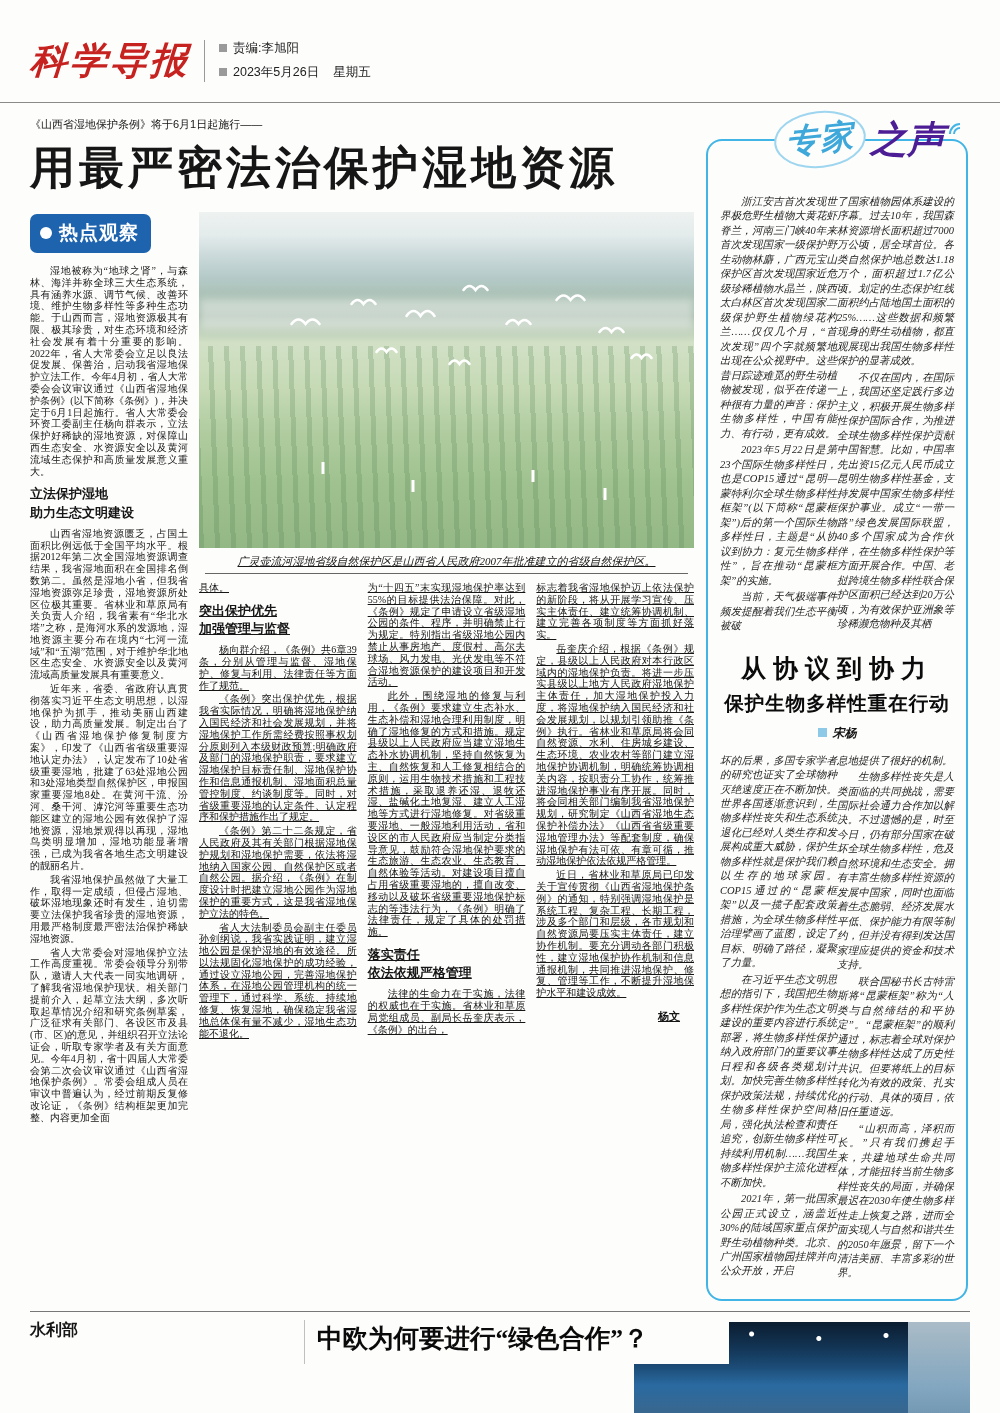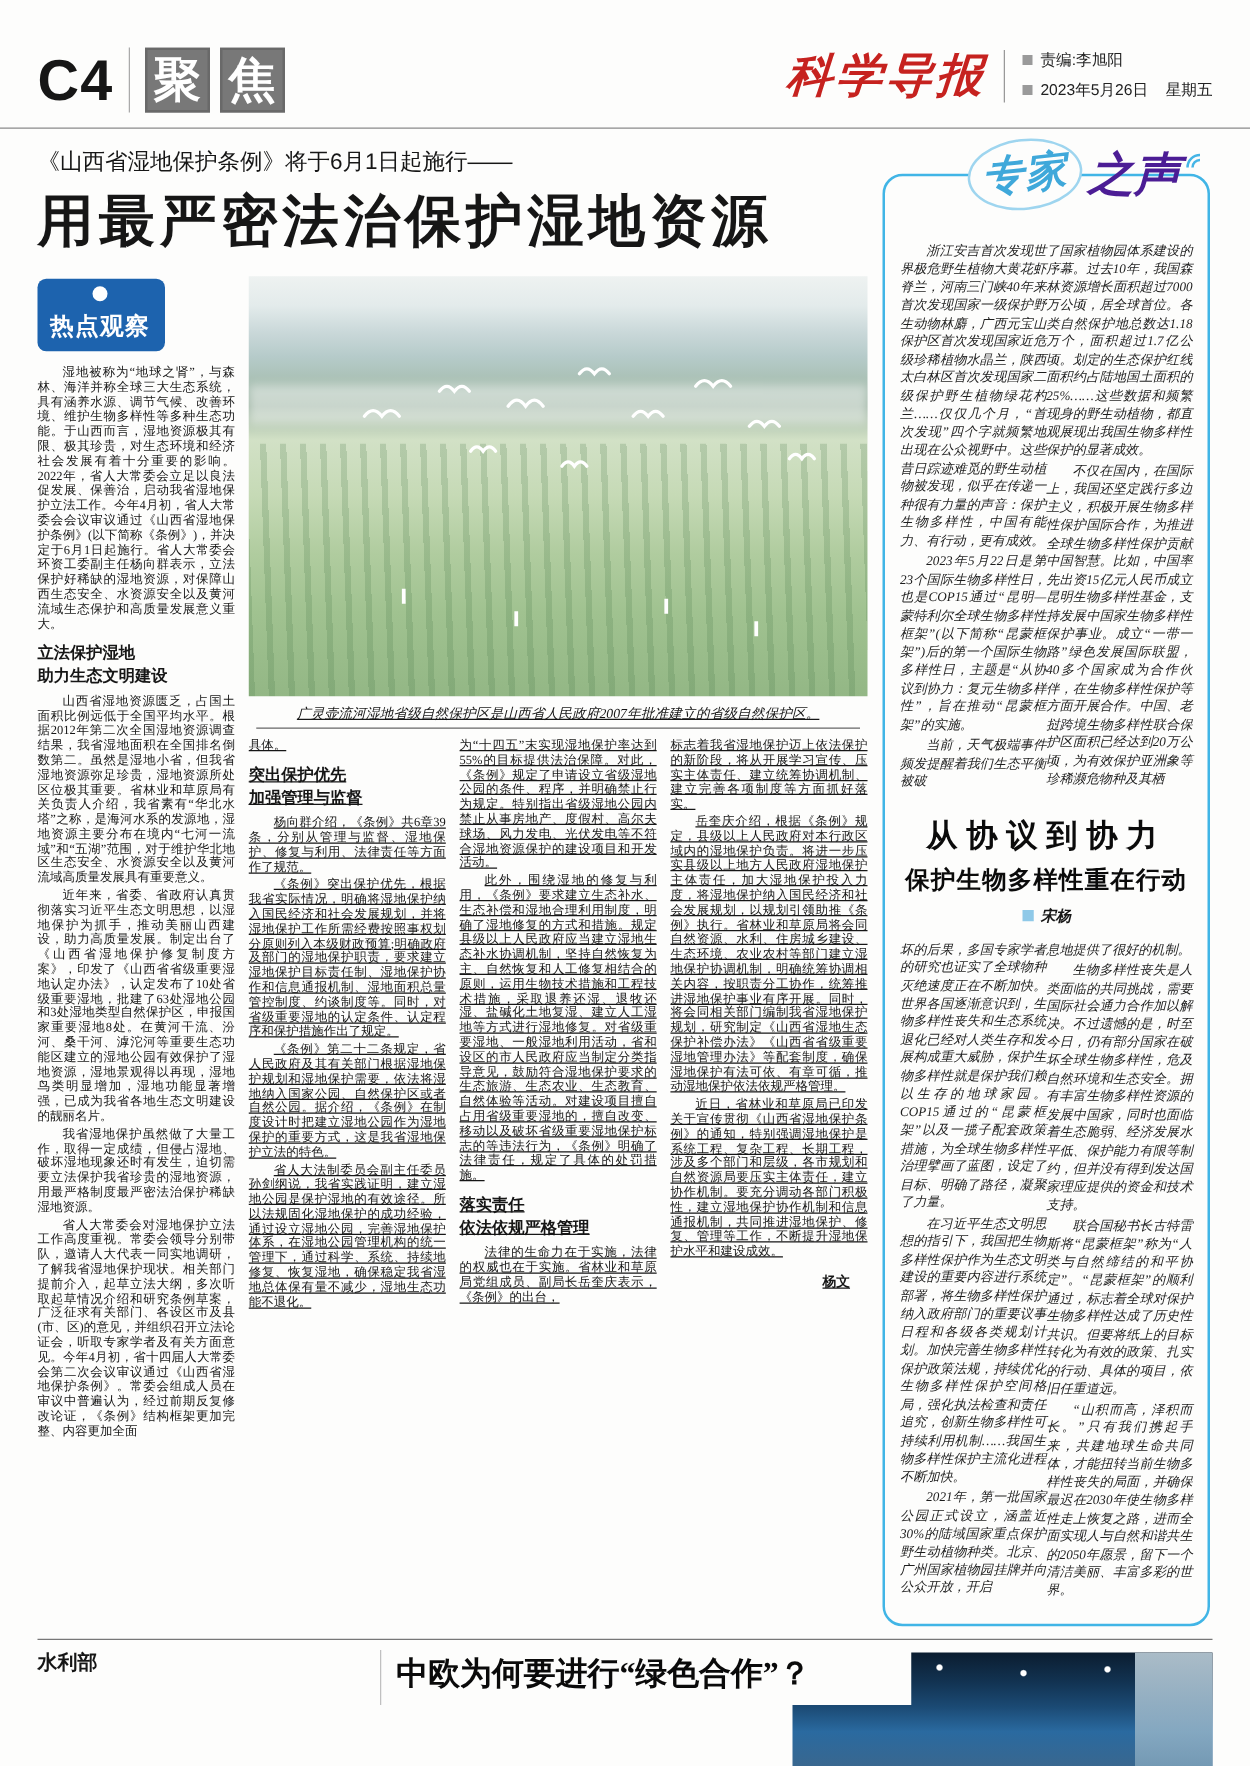--- a/index.html
+++ b/index.html
@@ -17,28 +17,28 @@
   .hdr-right{display:flex;align-items:center;gap:14px;padding-bottom:4px;}
   .masthead{color:#c6221f;font-family:"DejaVu Serif",serif;font-style:italic;font-weight:700;
             font-size:37px;letter-spacing:3px;transform:skewX(-4deg);}
   .vline{width:1px;height:42px;background:#999;}
   .meta{font-family:"Liberation Sans",sans-serif;font-size:12.5px;color:#222;line-height:1.9;white-space:nowrap;}
   .sq{display:inline-block;width:8px;height:8px;background:#9a9a9a;margin-right:6px;}
   .wk{margin-left:14px;}
   
   .top-row{display:flex;gap:12px;padding:10px 30px 0;}
   .main-art{width:664px;flex:none;}
-  .kicker{font-family:"Liberation Sans",sans-serif;font-size:18px;font-weight:500;margin:4px 0 0;}
+  .kicker{font-family:"Liberation Sans",sans-serif;font-size:11px;font-weight:500;margin:4px 0 0;}
   .big-title{font-family:"DejaVu Sans",sans-serif;font-weight:900;font-size:45px;
              letter-spacing:4px;margin:6px 0 14px;white-space:nowrap;}
   .main-body{display:flex;gap:11px;}
   .c1stack{width:158px;flex:none;}
   .badge{background:#1d63ae;color:#fff;border-radius:7px;font-family:"Liberation Sans",sans-serif;
          font-weight:700;font-size:19px;padding:6px 12px 7px 10px;display:inline-flex;align-items:center;
-         gap:7px;margin:2px 0 12px;letter-spacing:1px;flex-direction:column;}
+         gap:7px;margin:2px 0 12px;letter-spacing:1px;}
   .badge .dot{width:12px;height:12px;border-radius:50%;background:#fff;flex:none;}
   .col p{font-size:10px;line-height:1.18;margin:0 0 2px;text-indent:2em;text-align:justify;}
   .col p.cont{text-indent:0;}
   .col h4.inhead{font-family:"Liberation Sans",sans-serif;font-size:13px;font-weight:700;
                  white-space:pre-line;margin:8px 0 6px;line-height:1.4;}
   .main-right{flex:1;display:flex;flex-direction:column;min-width:0;text-decoration:underline;}
   
   .wetland{height:336px;position:relative;overflow:hidden;
     background:linear-gradient(180deg,#eef2f1 0%,#e3ebeb 7%,#cbd9da 13%,#b6cbca 19%,
       #a9c0b4 25%,#9db4a3 31%,#d2e1c6 39%,#c6dab6 52%,#b0cc9f 66%,#a0c290 80%,#93b785 100%);}
@@ -90,26 +90,20 @@
                radial-gradient(circle at 75% 45%,#fff 2px,transparent 3px);}
   .green-title{position:relative;z-index:2;background:#fdfdfc;width:408px;padding:0 4px 6px 0;
                font-family:"Liberation Serif",serif;font-weight:900;font-size:25.5px;line-height:1.5;color:#0a0a0a;}
 </style>
 </head>
 <body>
 
 <div class="page">
 
   <div class="hdr">
-    <div class="hdr-left">
-      <span class="c4">C4</span>
-      <span class="hdr-sep"></span>
-      <span class="jj-box">聚</span>
-      <span class="jj-box">焦</span>
-    </div>
     <div class="hdr-right">
       <span class="masthead">科学导报</span>
       <span class="vline"></span>
       <div class="meta">
         <div><span class="sq"></span><span>责编:李旭阳</span></div>
         <div><span class="sq"></span><span>2023年5月26日</span><span class="wk">星期五</span></div>
       </div>
     </div>
   </div>
 

